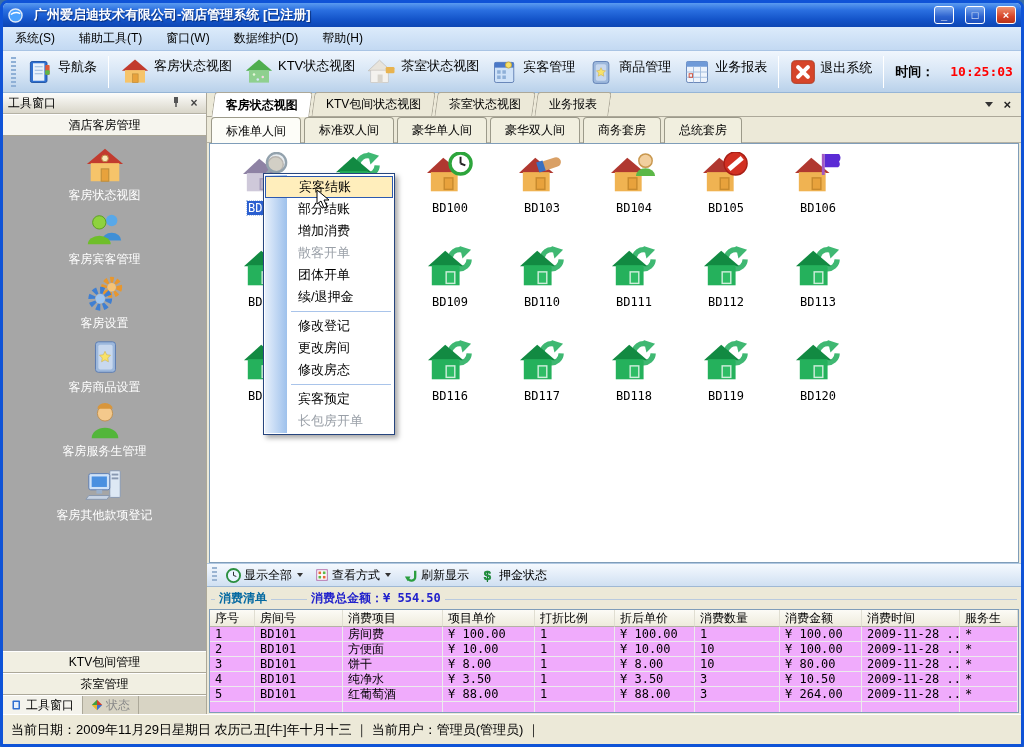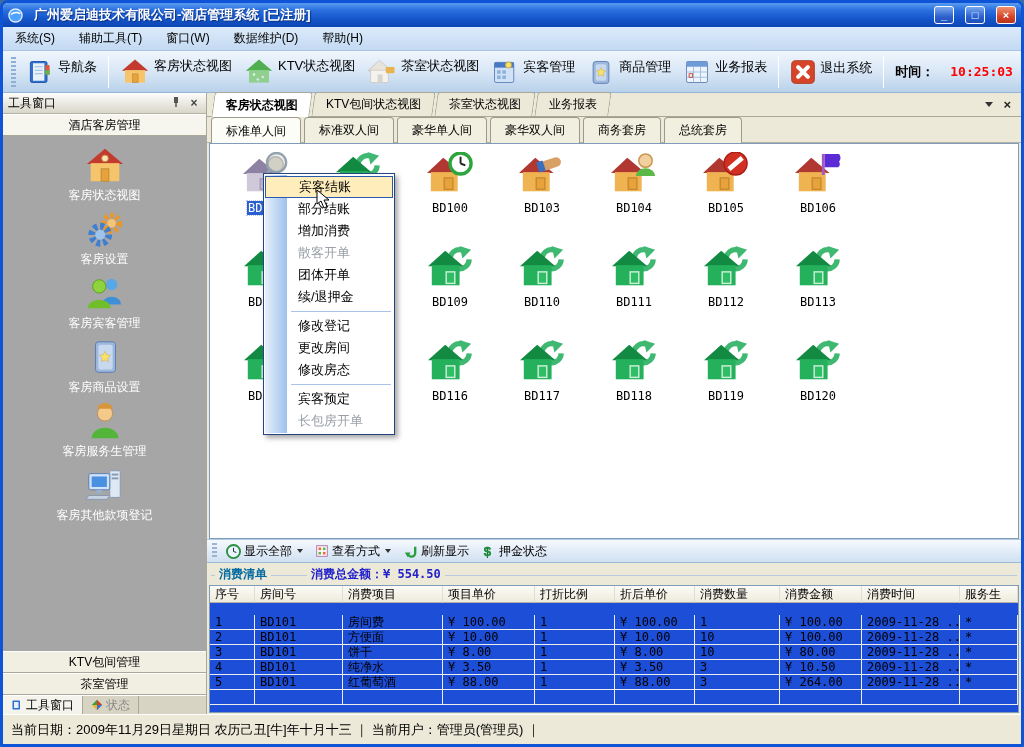--- a/index.html
+++ b/index.html
@@ -76,21 +76,21 @@
   .bbtn{display:flex;align-items:center;gap:3px;padding:1px 6px;font-size:12px;white-space:nowrap;}
   .dd{width:0;height:0;border-left:3px solid transparent;border-right:3px solid transparent;border-top:4px solid #333;margin-left:2px;}
   .bgrip{width:5px;height:16px;margin:0 3px;background:repeating-linear-gradient(180deg,#9ab4d2 0,#9ab4d2 2px,transparent 2px,transparent 4px);}
   
   .summary{height:22px;position:relative;padding:0 6px;}
   .summary .gline{position:absolute;left:4px;right:4px;top:12px;border-top:1px solid #b9cade;}
   .summary .glabel{position:absolute;top:3px;left:8px;background:#ece9d8;padding:0 4px;color:#0369a1;font-weight:bold;}
   .summary .gtotal{position:absolute;top:3px;left:100px;background:#ece9d8;padding:0 4px;color:#2222cc;font-weight:bold;}
   .summary .gtotal .val{font-family:"DejaVu Sans Mono",monospace;}
   
-  .table-area{height:128px;margin:0 2px 1px;background:#1d4ed8;border:1px solid #7f9db9;display:flex;flex-direction:column;overflow:hidden;gap:12px;}
+  .table-area{height:104px;margin:0 2px 1px;background:#f0abfc;border:1px solid #7f9db9;display:flex;flex-direction:column;overflow:hidden;}
   .trow{display:flex;}
   .thead .tc{background:linear-gradient(180deg,#fcfbf6,#eeebdc);border-bottom:1px solid #b5b2a5;font-size:12px;height:17px;line-height:16px;}
   .tc{flex:0 0 auto;padding:0 5px;border-right:1px solid #e0ded2;white-space:nowrap;overflow:hidden;height:15px;line-height:15px;font-size:12px;}
   .tbody .tc{border-right:1px solid #ececec;border-bottom:1px solid #ececec;font-family:"DejaVu Sans Mono",monospace;}
   .c0{width:45px}.c1{width:88px}.c2{width:100px}.c3{width:92px}.c4{width:80px}.c5{width:80px}.c6{width:85px}.c7{width:82px}.c8{width:98px}.c9{flex:1}
   .tfill{flex:1;}
   
   .hscroll{height:15px;background:#f2f1ec;display:flex;align-items:stretch;border-top:1px solid #ddd;}
   .harrow{width:16px;background:linear-gradient(180deg,#e8f0fc,#c4d8f4);border:1px solid #8cb0e8;display:flex;align-items:center;justify-content:center;}
   .htrack{flex:1;position:relative;}
@@ -289,35 +289,35 @@
           <svg viewBox="0 0 42 42">
             <polygon points="21,3 40,19 2,19" fill="#c23b2e"></polygon>
             <rect x="6" y="18" width="30" height="19" fill="#f6c46a"></rect>
             <circle cx="21" cy="13" r="3.5" fill="#f9e6b8" stroke="#b98a3a"></circle>
             <rect x="17" y="24" width="8" height="13" fill="#e8a23c" stroke="#b98a3a"></rect>
           </svg>
           <span class="silabel">客房状态视图</span>
         </div>
         <div class="sb-item">
           <svg viewBox="0 0 42 42">
+            <circle cx="28" cy="11" r="6" fill="#58a8e8"></circle>
+            <path d="M18 32 a10 8 0 0 1 20 0 z" fill="#3f8fd6"></path>
+            <circle cx="15" cy="13" r="7" fill="#8ed23e" stroke="#5a9e1e"></circle>
+            <path d="M3 36 a12 9 0 0 1 24 0 z" fill="#6fbe2a"></path>
+          </svg>
+          <span class="silabel">客房宾客管理</span>
+        </div>
+        <div class="sb-item">
+          <svg viewBox="0 0 42 42">
             <circle cx="28" cy="14" r="8" fill="none" stroke="#e8972e" stroke-width="6" stroke-dasharray="3.5 2.5"></circle>
             <circle cx="28" cy="14" r="4.5" fill="#f6c477"></circle>
             <circle cx="16" cy="26" r="9" fill="none" stroke="#3f7fd2" stroke-width="7" stroke-dasharray="4 3"></circle>
             <circle cx="16" cy="26" r="5" fill="#9ec4ee"></circle>
           </svg>
           <span class="silabel">客房设置</span>
-        </div>
-        <div class="sb-item">
-          <svg viewBox="0 0 42 42">
-            <circle cx="28" cy="11" r="6" fill="#58a8e8"></circle>
-            <path d="M18 32 a10 8 0 0 1 20 0 z" fill="#3f8fd6"></path>
-            <circle cx="15" cy="13" r="7" fill="#8ed23e" stroke="#5a9e1e"></circle>
-            <path d="M3 36 a12 9 0 0 1 24 0 z" fill="#6fbe2a"></path>
-          </svg>
-          <span class="silabel">客房宾客管理</span>
         </div>
         <div class="sb-item">
           <svg viewBox="0 0 42 42">
             <rect x="11" y="4" width="21" height="32" rx="3" fill="#9db8dc" stroke="#5a7ab0"></rect>
             <rect x="14" y="7" width="15" height="26" rx="2" fill="#c8d8ee"></rect>
             <path d="M21 14 l1.8 3.6 4 .5 -2.9 2.9 .7 4 -3.6-2 -3.6 2 .7-4 -2.9-2.9 4-.5 z" fill="#f8e26a" stroke="#c8a63a" stroke-width=".5"></path>
           </svg>
           <span class="silabel">客房商品设置</span>
         </div>
         <div class="sb-item">

